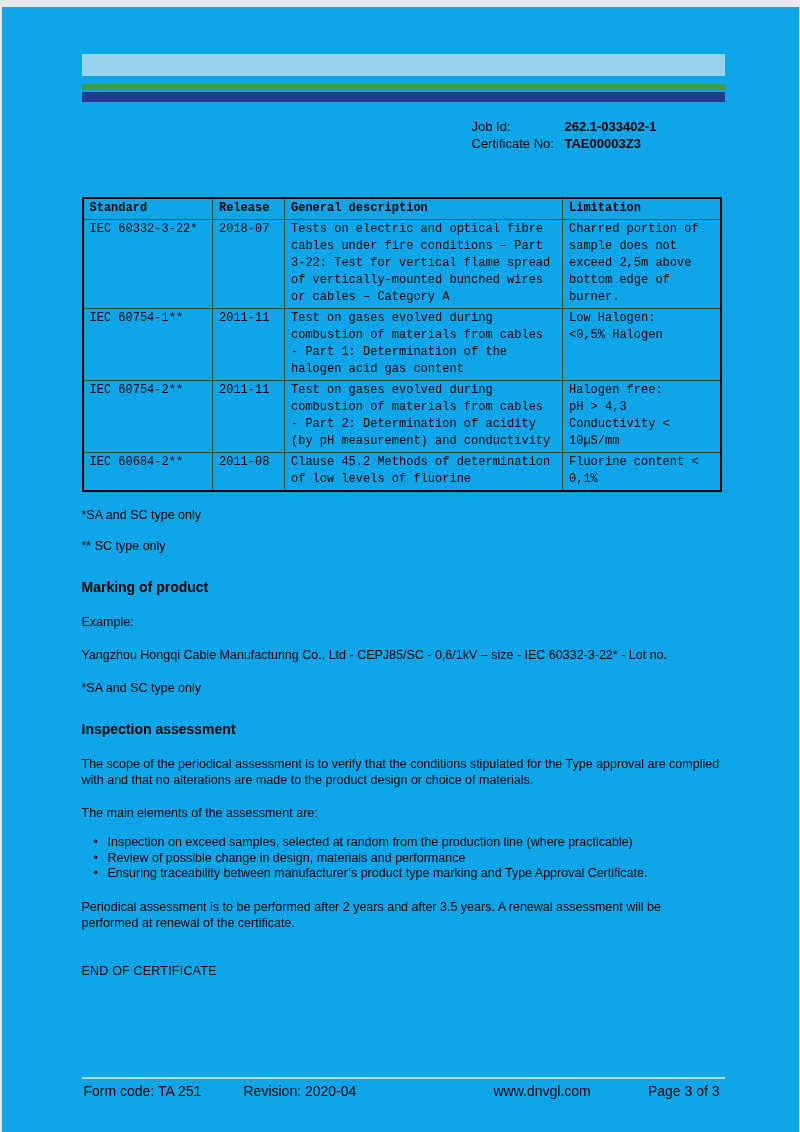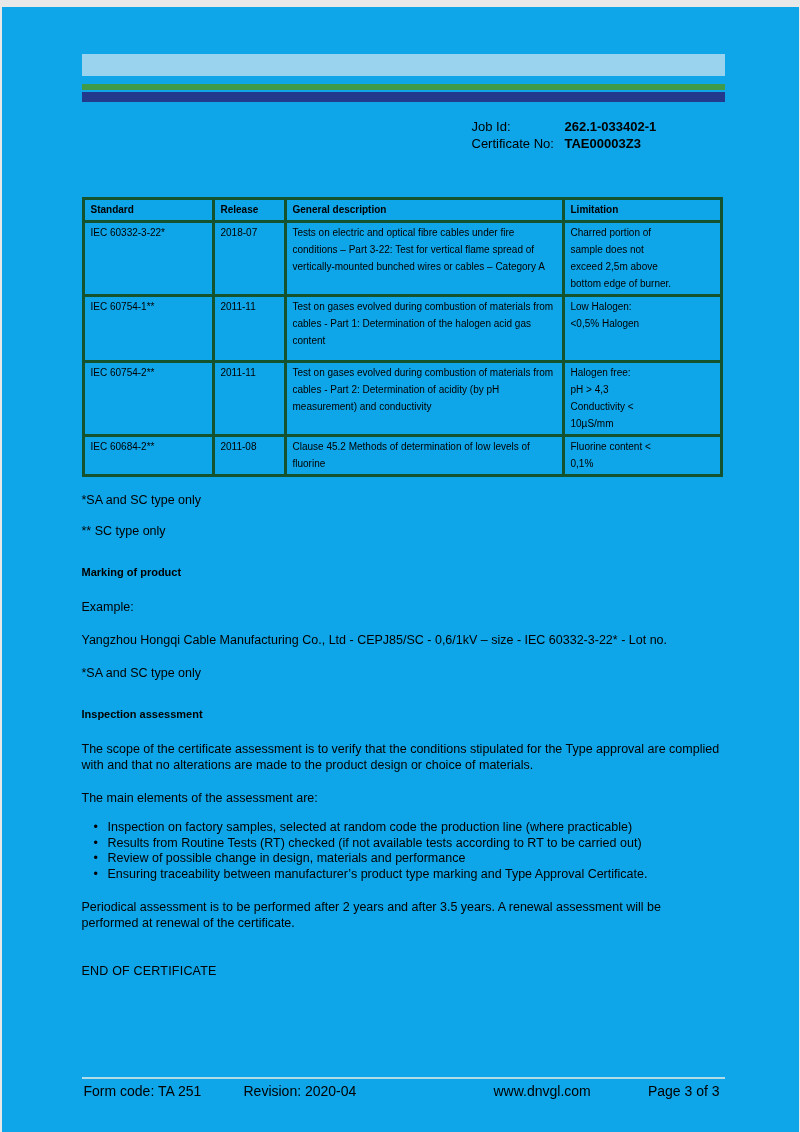--- a/index.html
+++ b/index.html
@@ -25,39 +25,40 @@
   .job-info { position: absolute; left: 470px; top: 111px; font-size: 13px; line-height: 17px; }
   .ji-row { display: flex; }
   .ji-label { width: 93px; }
   .ji-value { font-weight: bold; }
 
   
   .content { position: absolute; left: 80px; top: 190px; width: 638px; font-size: 12.5px; }
 
   table.std-table { border-collapse: collapse; width: 638px; border: 2px solid #000; table-layout: fixed; }
   table.std-table th, table.std-table td {
-    border: 3px solid #14532d;
+    border: 1px solid #14532d;
     padding: 1px 6px 2px 6px;
     vertical-align: top;
     text-align: left;
-    font-size: 10px;
+    font-size: 12px;
     line-height: 17px;
+    font-family: Liberation Mono, monospace;
   }
   table.std-table th { font-weight: bold; }
   col.c-standard { width: 130px; }
   col.c-release  { width: 72px; }
   col.c-desc     { width: 278px; }
   col.c-limit    { width: 158px; }
   td.lim { white-space: pre-line; }
   td.rel { white-space: nowrap; }
   tr.r-tall > td { height: 66px; }
   tr.r-short > td { height: 32px; }
 
   .note { margin-top: 16px; line-height: 15px; }
-  h2.sec-heading { font-size: 11px; font-weight: bold; margin-top: 24px; line-height: 19px; }
+  h2.sec-heading { font-size: 14px; font-weight: bold; margin-top: 24px; line-height: 19px; }
   .para { margin-top: 17px; line-height: 16px; }
   .one-line { white-space: nowrap; }
 
   ul.bullets { margin-top: 14px; list-style: none; }
   ul.bullets li { position: relative; padding-left: 26px; line-height: 15.5px; }
   ul.bullets li::before { content: "•"; position: absolute; left: 12px; top: 0; }
 
   .end-text { margin-top: 32px; letter-spacing: 0.2px; }
 
   
@@ -149,26 +150,25 @@
 
     <p class="note">*SA and SC type only</p>
     <p class="note">** SC type only</p>
 
     <h2 class="sec-heading">Marking of product</h2>
     <p class="para">Example:</p>
     <p class="para one-line">Yangzhou Hongqi Cable Manufacturing Co., Ltd - CEPJ85/SC - 0,6/1kV – size - IEC 60332-3-22* - Lot no.</p>
     <p class="para">*SA and SC type only</p>
 
     <h2 class="sec-heading">Inspection assessment</h2>
-    <p class="para">The scope of the certificate assessment is to verify that the conditions stipulated for the Type approval are complied with and that no alterations are made to the product design or choice of materials.</p>
+    <p class="para">The scope of the periodical assessment is to verify that the conditions stipulated for the Type approval are complied with and that no alterations are made to the product design or choice of materials.</p>
     <p class="para">The main elements of the assessment are:</p>
 
     <ul class="bullets">
-      <li>Inspection on factory samples, selected at random code the production line (where practicable)</li>
-      <li>Results from Routine Tests (RT) checked (if not available tests according to RT to be carried out)</li>
+      <li>Inspection on exceed samples, selected at random from the production line (where practicable)</li>
       <li>Review of possible change in design, materials and performance</li>
       <li>Ensuring traceability between manufacturer’s product type marking and Type Approval Certificate.</li>
     </ul>
 
     <p class="para">Periodical assessment is to be performed after 2 years and after 3.5 years. A renewal assessment will be performed at renewal of the certificate.</p>
 
     <p class="para end-text">END OF CERTIFICATE</p>
   </div>
 
   <div class="footer">

